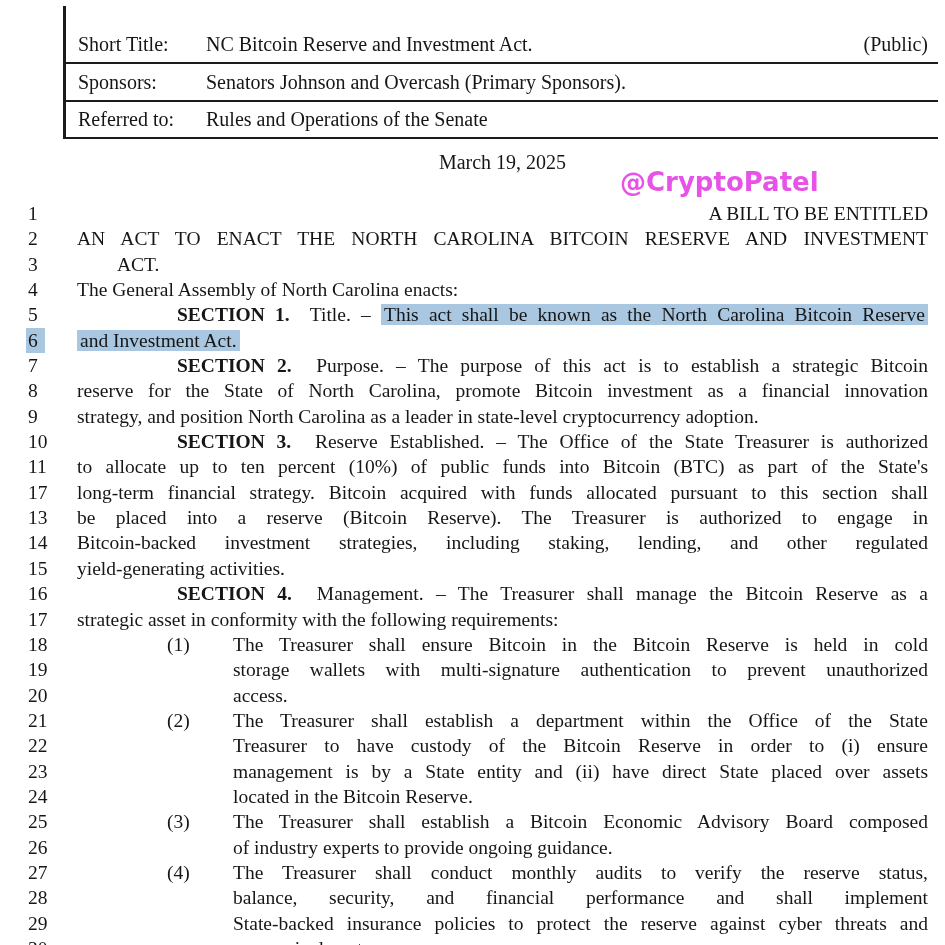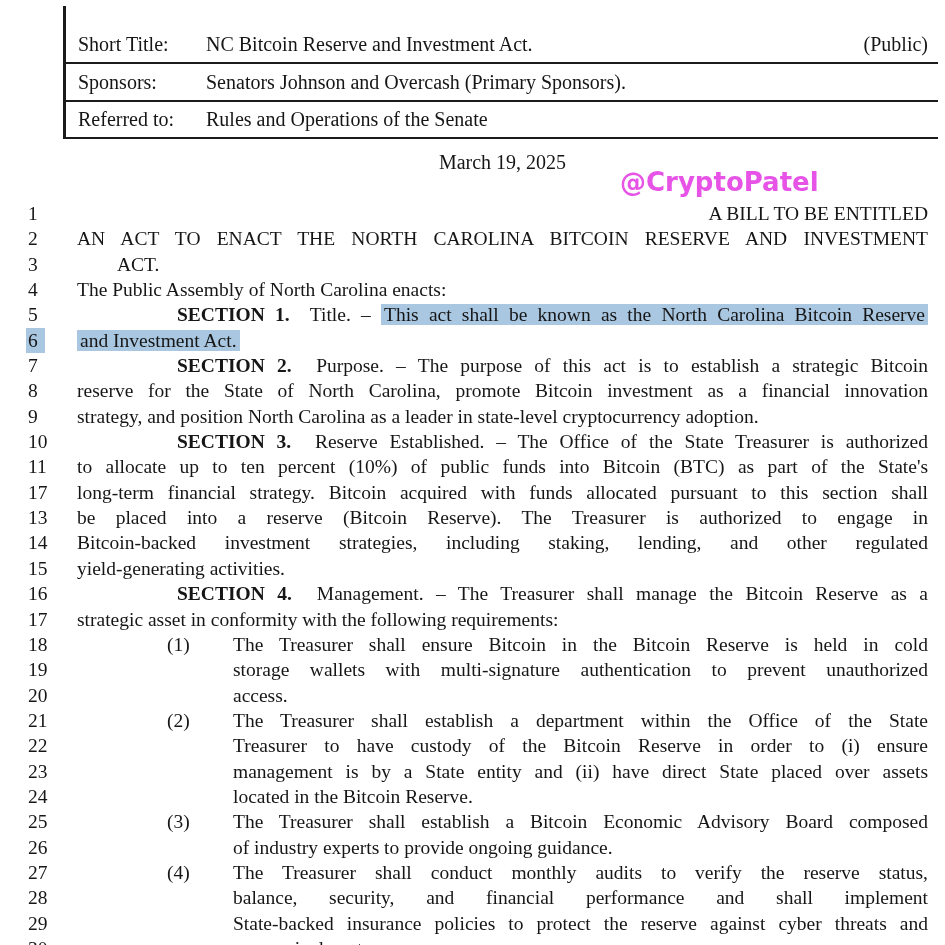--- a/index.html
+++ b/index.html
@@ -73,21 +73,21 @@
       <div class="line">
         <span class="num"><span>2</span></span>
         <div class="text align-justify"><span class="">AN ACT TO ENACT THE NORTH CAROLINA BITCOIN RESERVE AND INVESTMENT</span></div>
       </div>
       <div class="line">
         <span class="num"><span>3</span></span>
         <div class="text align-left indent-act"><span class="">ACT.</span></div>
       </div>
       <div class="line">
         <span class="num"><span>4</span></span>
-        <div class="text align-left"><span class="">The Public Assembly of North Carolina enacts:</span></div>
+        <div class="text align-left"><span class="">The General Assembly of North Carolina enacts:</span></div>
       </div>
       <div class="line">
         <span class="num"><span>5</span></span>
         <div class="text align-justify indent-section"><span class="b ">SECTION 1.</span><span class="">&nbsp; Title. – </span><span class="h">This act shall be known as the North Carolina Bitcoin Reserve</span></div>
       </div>
       <div class="line">
         <span class="num"><span class="nhl">6</span></span>
         <div class="text align-left"><span class="h">and Investment Act.</span></div>
       </div>
       <div class="line">

